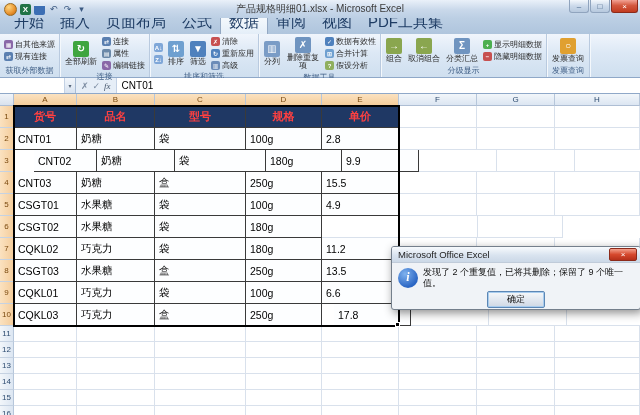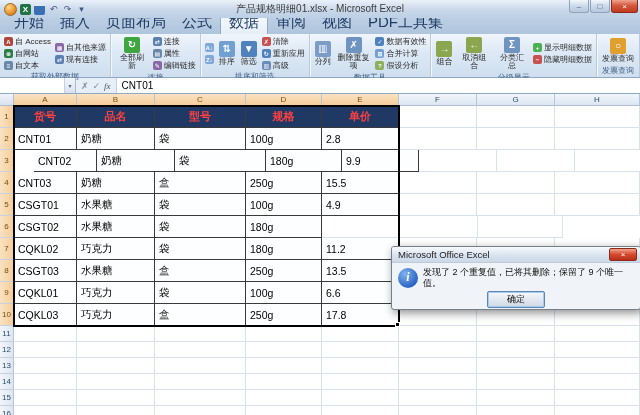--- a/index.html
+++ b/index.html
@@ -116,34 +116,20 @@
       <div class="rtab">审阅</div>
       <div class="rtab">视图</div>
       <div class="rtab">PDF工具集</div>
     </div>
 
   <div class="ribbon">
       <div class="rgroup">
         <div class="gitems">
           <div class="smallcol">
             <div class="smallbtn">
-              <span class="ic small" style="background: rgb(176, 69, 57);">A</span>
-              <span class="blabel">自 Access</span>
-            </div>
-            <div class="smallbtn">
-              <span class="ic small" style="background: rgb(46, 125, 70);">⊕</span>
-              <span class="blabel">自网站</span>
-            </div>
-            <div class="smallbtn">
-              <span class="ic small" style="background: rgb(106, 136, 168);">≡</span>
-              <span class="blabel">自文本</span>
-            </div>
-          </div>
-          <div class="smallcol">
-            <div class="smallbtn">
               <span class="ic small" style="background: rgb(138, 104, 168);">▦</span>
               <span class="blabel">自其他来源</span>
             </div>
             <div class="smallbtn">
               <span class="ic small" style="background: rgb(90, 127, 176);">⇄</span>
               <span class="blabel">现有连接</span>
             </div>
           </div>
         </div>
         <div class="gcap">获取外部数据</div>
@@ -414,21 +400,21 @@
           <div class="cell" style="width: 78px;"></div>
           <div class="cell" style="width: 78px;"></div>
           <div class="cell" style="width: 85px;"></div>
         </div>
         <div class="grow" style="height: 22px;">
           <div class="rhdr sel">10</div>
           <div class="cell tb" style="width: 63px;">CQKL03</div>
           <div class="cell tb" style="width: 78px;">巧克力</div>
           <div class="cell tb" style="width: 91px;">盒</div>
           <div class="cell tb" style="width: 76px;">250g</div>
-          <div class="cell tb" style="width: 77px;">17.8</div>
+          <div class="cell tb" style="width: 77px; margin-left: 12px;">17.8</div>
           <div class="cell" style="width: 78px;"></div>
           <div class="cell" style="width: 78px;"></div>
           <div class="cell" style="width: 85px;"></div>
         </div>
         <div class="grow" style="height: 16px;">
           <div class="rhdr">11</div>
           <div class="cell" style="width: 63px;"></div>
           <div class="cell" style="width: 78px;"></div>
           <div class="cell" style="width: 91px;"></div>
           <div class="cell" style="width: 76px;"></div>

